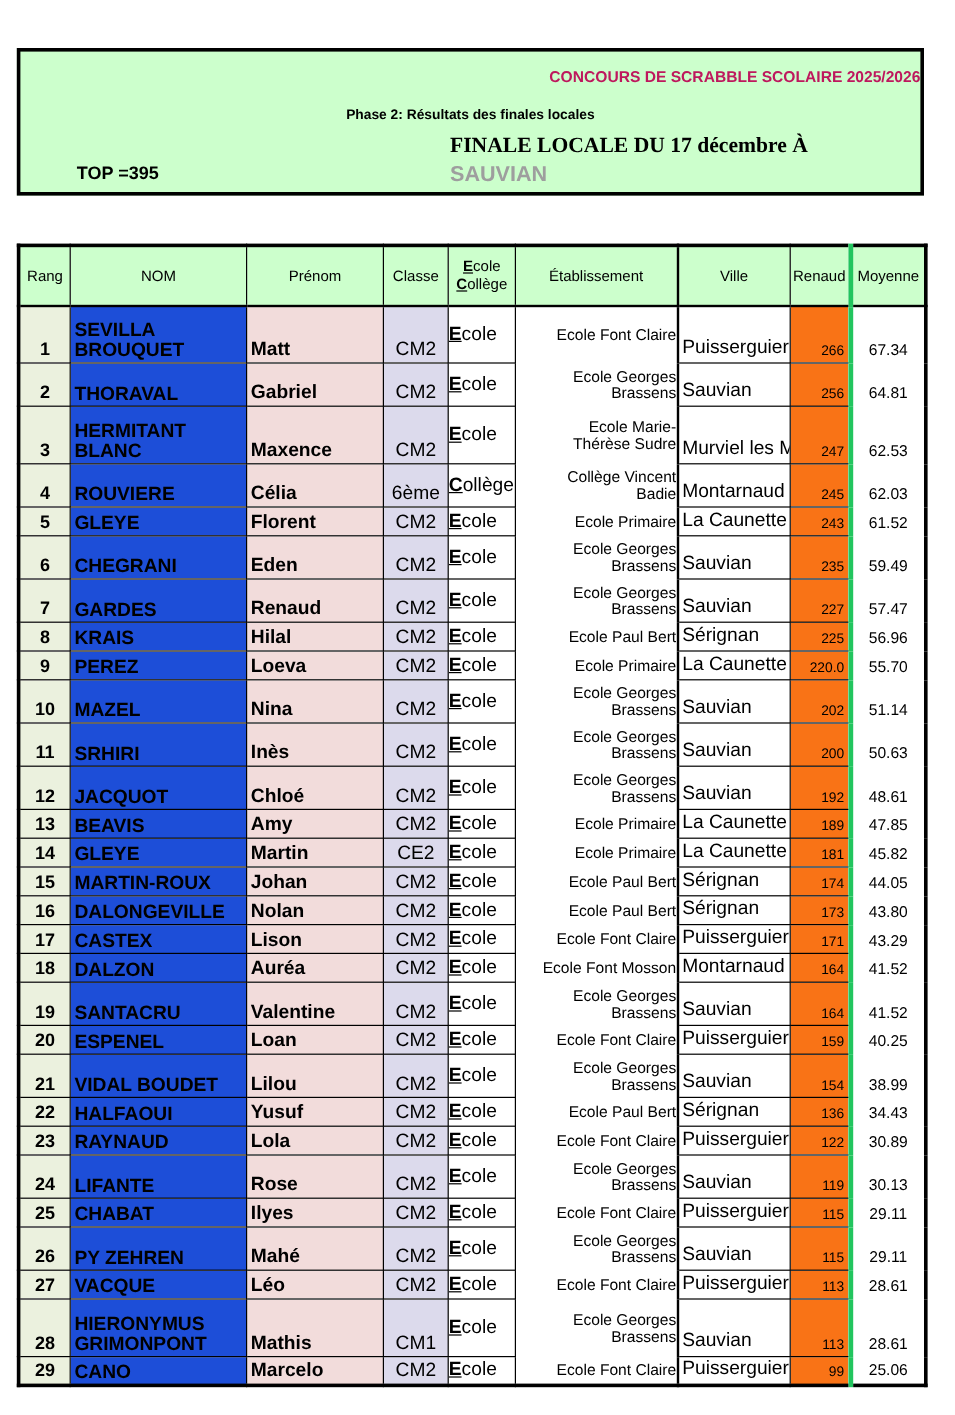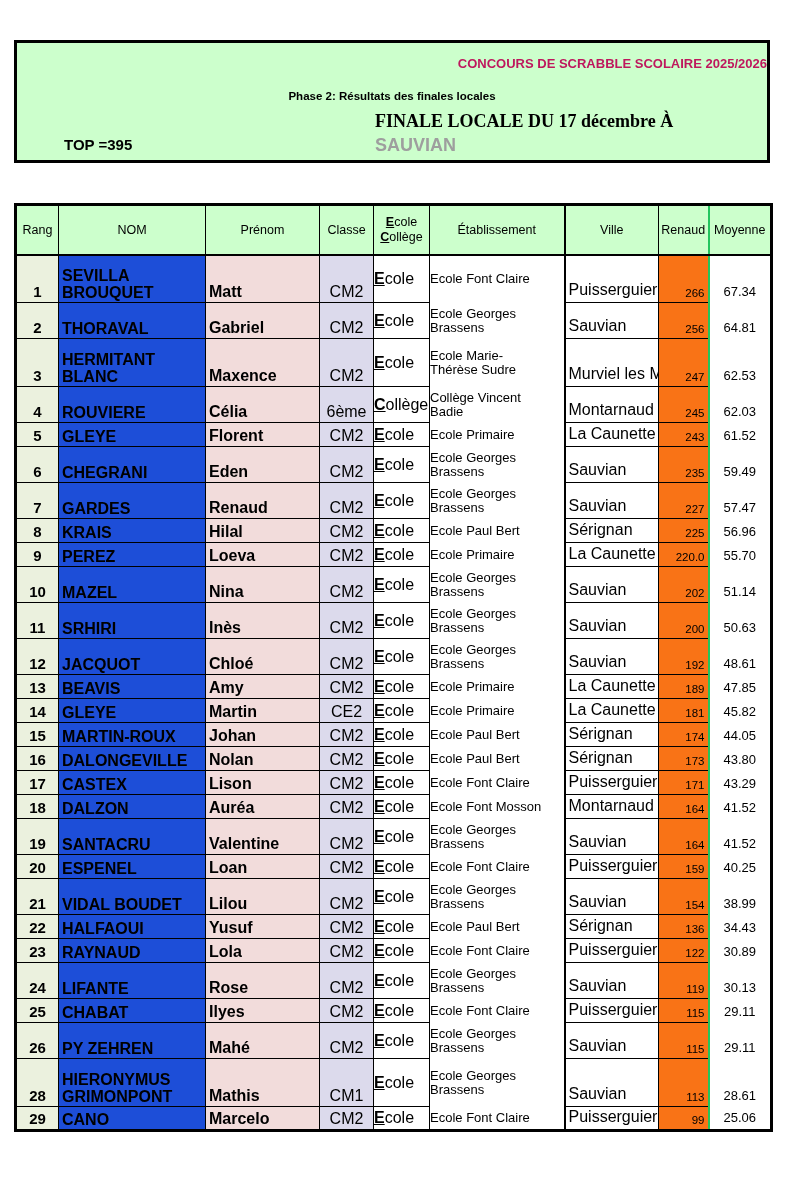--- a/index.html
+++ b/index.html
@@ -46,24 +46,24 @@
   }
   tr.r-norm td { height:24px; }
   tr.r-med  td { height:36px; }
   tr.r-tall td { height:48px; }
 
   td.col-rang   { background:#ebf1de; font-weight:bold; font-size:15px; text-align:center; vertical-align:bottom; padding-bottom:2px; }
   td.col-nom    { background:#1d4ed8; font-weight:bold; font-size:16px; text-align:left; vertical-align:bottom; padding:0 0 1px 3px; white-space:pre-line; line-height:17px; }
   td.col-prenom { background:#f2dcdb; font-weight:bold; font-size:16px; text-align:left; vertical-align:bottom; padding:0 0 1px 3px; white-space:nowrap; }
   td.col-classe { background:#dcdaec; font-size:16px; text-align:center; vertical-align:bottom; padding-bottom:1px; }
   .col-etab     { border-right:2px solid #000; }
-  td.col-etab   { background:#fff; font-size:13px; text-align:left; vertical-align:middle; line-height:14px; white-space:pre-line; border-top:none; border-bottom:none; }
+  td.col-etab   { background:#fff; font-size:13px; text-align:right; vertical-align:middle; line-height:14px; white-space:pre-line; border-top:none; border-bottom:none; }
   td.col-ville  { background:#fff; font-size:16px; text-align:left; vertical-align:bottom; padding:0 0 3px 3px; white-space:nowrap; }
   td.col-score  { background:#f97316; font-size:11.5px; text-align:right; vertical-align:bottom; padding:0 3px 3px 0; }
-  .col-moyenne  { border-left:2px solid #22c55e; }
+  .col-moyenne  { border-left:4px solid #22c55e; }
   td.col-moyenne{ background:#fff; font-size:13px; text-align:center; vertical-align:bottom; padding-bottom:4px; border-top:none; border-bottom:none; }
 
   
   .fl::first-letter { font-weight:bold; text-decoration:underline; }
 </style>
 </head>
 <body>
 
 <div class="page">
 
@@ -465,20 +465,33 @@
           <td class="col-classe">CM2</td>
           <td class="col-type">
             <div class="fl">Ecole</div>
           </td>
           <td class="col-etab">Ecole Georges
 Brassens</td>
           <td class="col-ville">Sauvian</td>
           <td class="col-score">115</td>
           <td class="col-moyenne">29.11</td>
         </tr>
+        <tr class="r-norm">
+          <td class="col-rang">27</td>
+          <td class="col-nom">VACQUE</td>
+          <td class="col-prenom">Léo</td>
+          <td class="col-classe">CM2</td>
+          <td class="col-type">
+            <div class="fl">Ecole</div>
+          </td>
+          <td class="col-etab">Ecole Font Claire</td>
+          <td class="col-ville">Puisserguier</td>
+          <td class="col-score">113</td>
+          <td class="col-moyenne">28.61</td>
+        </tr>
         <tr class="r-tall">
           <td class="col-rang">28</td>
           <td class="col-nom">HIERONYMUS
 GRIMONPONT</td>
           <td class="col-prenom">Mathis</td>
           <td class="col-classe">CM1</td>
           <td class="col-type">
             <div class="fl">Ecole</div>
           </td>
           <td class="col-etab">Ecole Georges

